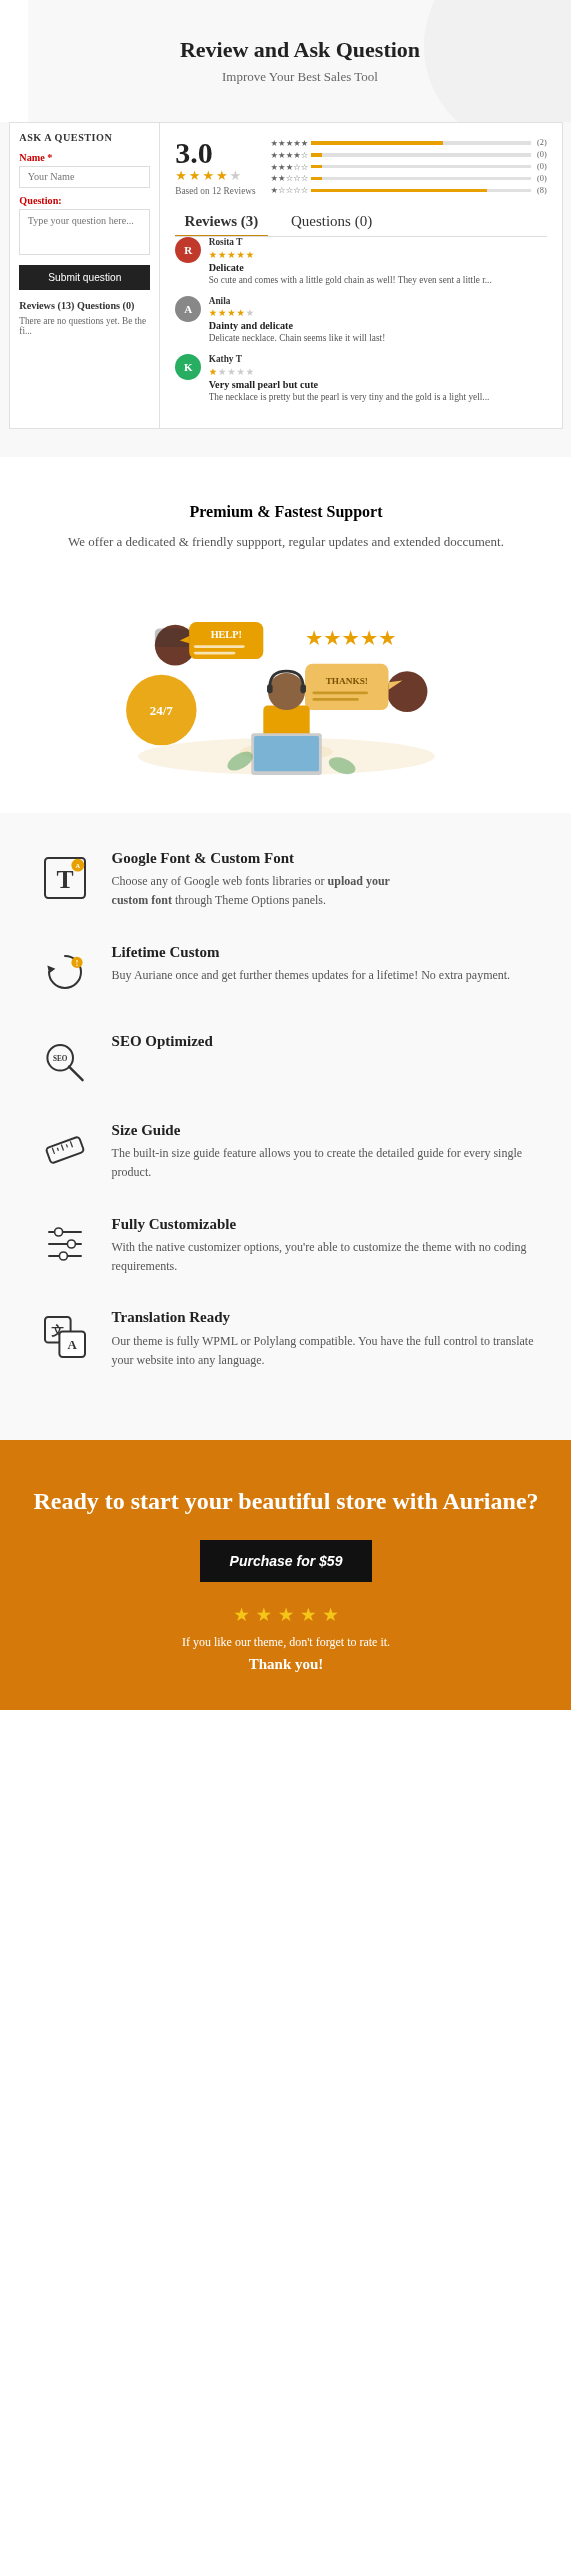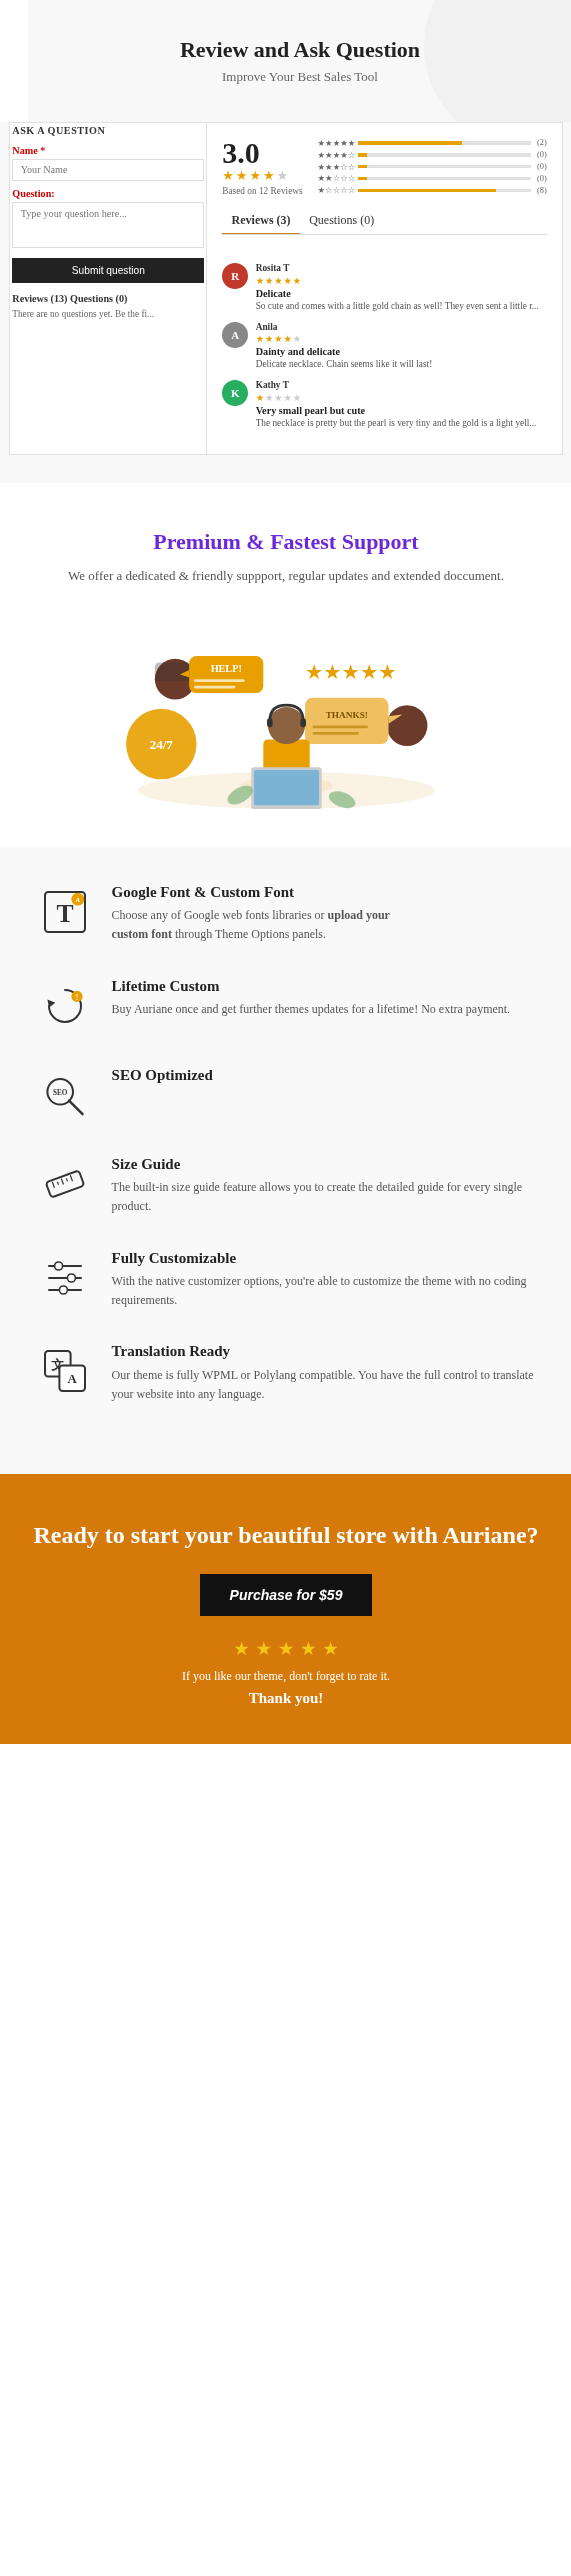--- a/index.html
+++ b/index.html
@@ -47,22 +47,22 @@
       display: flex;
       gap: 0;
       background: #f8f8f8;
       padding: 0 9.3px 28px;
     }
 
     
     .ask-panel {
       background: #fff;
       border: 0.9px solid #e0e0e0;
-      padding: 2px;
-      width: 198px;
+      padding: 9px;
+      width: 151px;
       flex-shrink: 0;
       font-size: 11px;
       z-index: 2;
       position: relative;
     }
     .ask-panel h3 {
       font-size: 10.2px;
       font-weight: bold;
       color: #333;
       margin-bottom: 9.3px;
@@ -185,24 +185,24 @@
       background: #e8a000;
     }
     .bar-count {
       min-width: 13px;
       text-align: right;
       font-size: 8.4px;
     }
 
     .review-tabs {
       display: flex;
-      gap: 0;
+      gap: 14px;
       border-bottom: 0.9px solid #ddd;
-      margin-bottom: 28px;
-      font-size: 12px;
+      margin-bottom: 0;
+      font-size: 15px;
     }
     .review-tab {
       padding: 4.6px 9.3px;
       border-bottom: 1.9px solid transparent;
       cursor: pointer;
       color: #333;
     }
     .review-tab.active {
       border-bottom-color: #c8860a;
       font-weight: bold;
@@ -237,23 +237,23 @@
     .review-title { font-size: 10.2px; font-weight: bold; color: #222; margin-bottom: 1.9px; }
     .review-text { font-size: 9.3px; color: #555; white-space: nowrap; overflow: hidden; text-overflow: ellipsis; }
 
     
     .section-support {
       background: #fff;
       text-align: center;
       padding: 46px 28px 9.3px;
     }
     .section-support h2 {
-      font-size: 22px;
-      font-weight: bold;
-      color: #6d28d9;
+      font-size: 16px;
+      font-weight: bold;
+      color: #000000;
       margin-bottom: 11px;
     }
     .section-support p {
       font-size: 13px;
       color: #555;
       line-height: 1.6;
       margin-bottom: 18.6px;
     }
 
     

